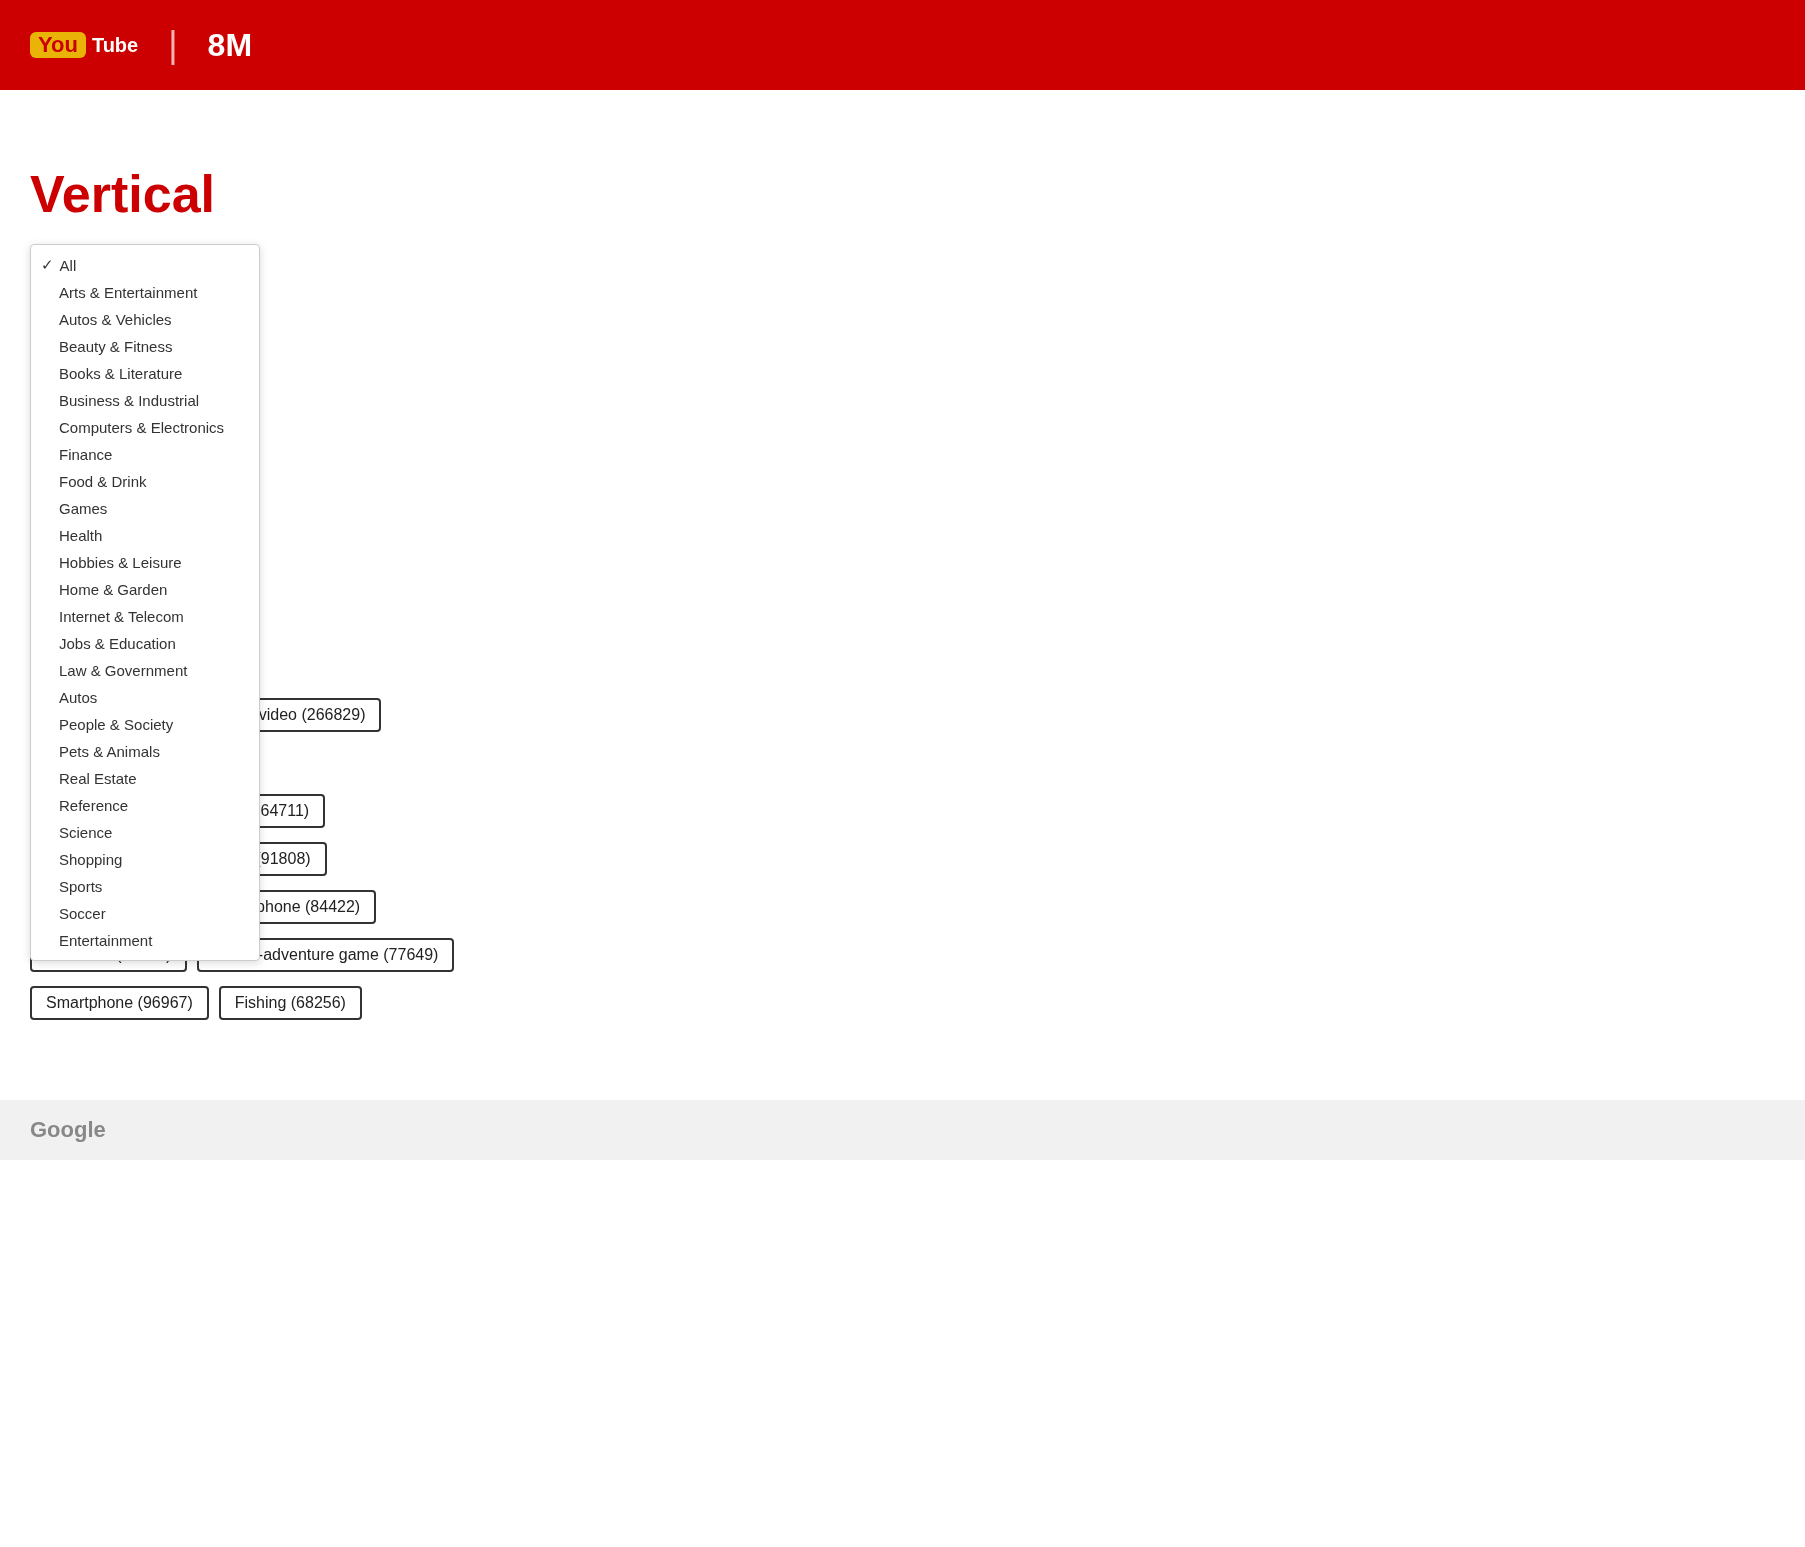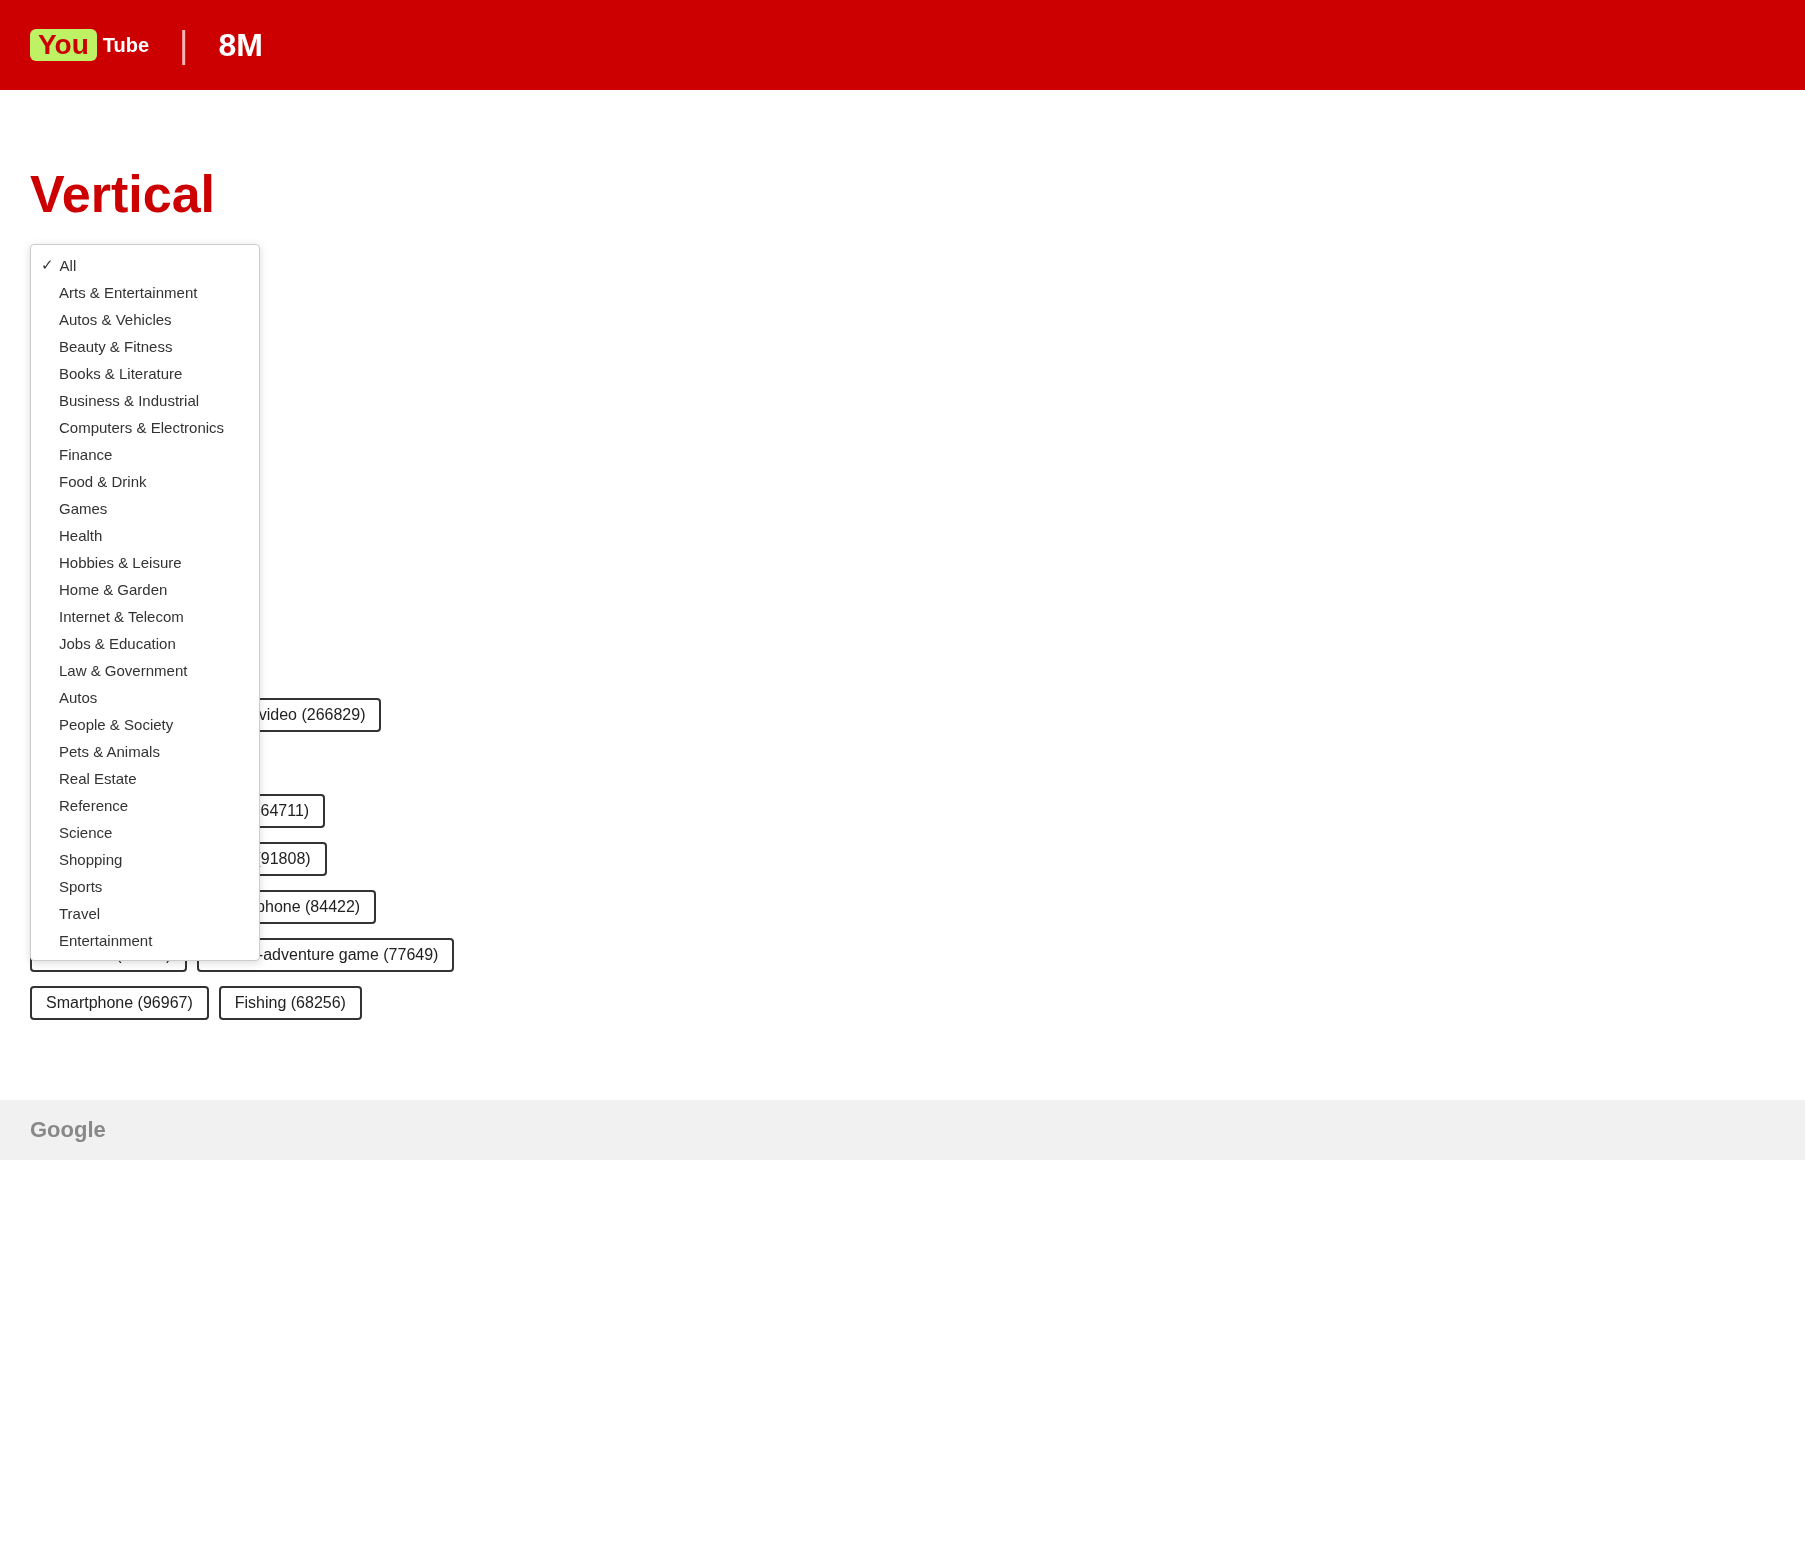--- a/index.html
+++ b/index.html
@@ -22,23 +22,23 @@
       display: flex;
       align-items: center;
       gap: 16px;
     }
     .youtube-logo {
       display: flex;
       align-items: center;
       gap: 6px;
     }
     .yt-icon {
-      background: #bef264;
+      background: #eab308;
       color: #cc0000;
-      font-size: 28px;
+      font-size: 22px;
       font-weight: 900;
       padding: 0 8px;
       border-radius: 6px;
     }
     .yt-text {
       color: white;
       font-size: 20px;
       font-weight: bold;
     }
     .header-divider {
@@ -234,21 +234,21 @@
         <div class="dropdown-item">
           <span>Science</span>
         </div>
         <div class="dropdown-item">
           <span>Shopping</span>
         </div>
         <div class="dropdown-item">
           <span>Sports</span>
         </div>
         <div class="dropdown-item">
-          <span>Travel</span>
+          <span>Soccer</span>
         </div>
         <div class="dropdown-item">
           <span>Entertainment</span>
         </div>
       </div>
   </div>
 
   
   <div class="tags-area" id="tags-area">
   <div class="tags-row">

